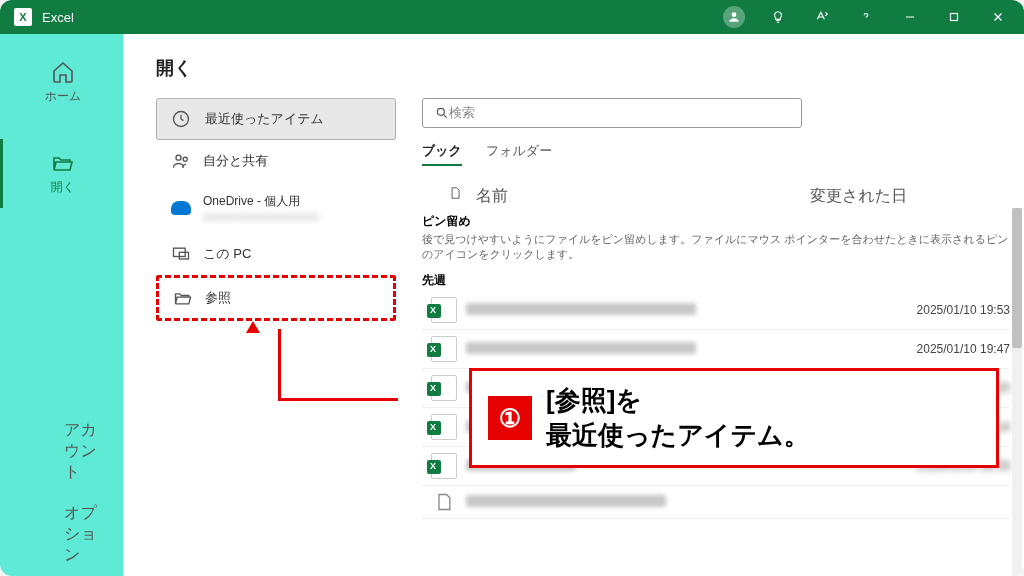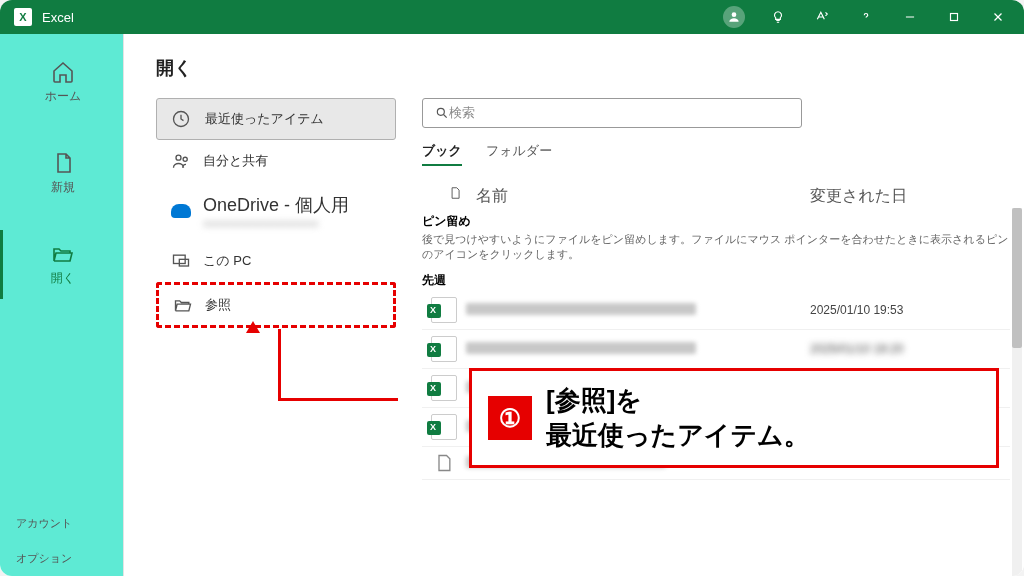--- a/index.html
+++ b/index.html
@@ -109,24 +109,25 @@
       color: #107c41;
     }
     .sidebar-item svg {
       width: 24px;
       height: 24px;
     }
     .sidebar-spacer {
       flex: 1;
     }
     .sidebar-bottom-item {
-      font-size: 11px;
+      font-size: 16px;
       color: #555;
       padding: 10px 16px;
       cursor: pointer;
+      margin-left: 48px;
     }
     .main-content {
       flex: 1;
       display: flex;
       flex-direction: column;
       padding: 22px 0 0 32px;
     }
     .page-title {
       font-size: 18px;
       font-weight: bold;
@@ -180,21 +181,21 @@
     }
     .location-item.browse-highlight {
       border: 3px dashed #e60000;
       background: transparent;
     }
     .onedrive-row .sub {
       display: flex;
       flex-direction: column;
     }
     .onedrive-row .main-label {
-      font-size: 18px;
+      font-size: 12px;
     }
     .onedrive-row .sub-label {
       font-size: 11px;
       color: #aaa;
       filter: blur(3px);
     }
     .results-col {
       flex: 1;
       padding: 0 14px 0 26px;
       position: relative;
@@ -270,20 +271,21 @@
       display: flex;
       justify-content: center;
     }
     .file-row .name-cell {
       flex: 1;
     }
     .file-row .date-cell {
       width: 200px;
       font-size: 12px;
       color: #444;
+      text-align: right;
     }
     .blurred-name {
       display: inline-block;
       height: 12px;
       background: #c8c8c8;
       border-radius: 2px;
       filter: blur(2px);
     }
     .blurred-date {
       color: #e60000;
@@ -453,26 +455,20 @@
   </div>
 
   <div class="content">
     <div class="left-sidebar">
       <div class="sidebar-item">
         <svg viewBox="0 0 24 24" fill="none" stroke="currentColor" stroke-width="1.6">
             <path d="M3 11l9-8 9 8v10a1 1 0 01-1 1h-5v-7h-6v7H4a1 1 0 01-1-1V11z"></path>
           </svg>
         <span>ホーム</span>
       </div>
-      <div class="sidebar-item">
-        <svg viewBox="0 0 24 24" fill="none" stroke="currentColor" stroke-width="1.6">
-            <path d="M7 3h8l4 4v14H7V3z M15 3v4h4"></path>
-          </svg>
-        <span>新規</span>
-      </div>
       <div class="sidebar-item active">
         <svg viewBox="0 0 24 24" fill="none" stroke="currentColor" stroke-width="1.6">
             <path d="M3 7h5l2 2h9v2H5l-2 8V7z M5 11h16l-2 8H3"></path>
           </svg>
         <span>開く</span>
       </div>
       <div class="sidebar-spacer"></div>
       <div class="sidebar-bottom-item">アカウント</div>
       <div class="sidebar-bottom-item">オプション</div>
     </div>
@@ -558,20 +554,27 @@
                 <div class="xls-icon"></div>
               </div>
             <div class="name-cell"><span class="blurred-name" style="width:230px"></span></div>
             <div class="date-cell">2025/01/10 19:53</div>
           </div>
           <div class="file-row">
             <div class="icon-cell">
                 <div class="xls-icon"></div>
               </div>
             <div class="name-cell"><span class="blurred-name" style="width:230px"></span></div>
+            <div class="date-cell">2025/01/10 19:47</div>
+          </div>
+          <div class="file-row">
+            <div class="icon-cell">
+                <div class="xls-icon"></div>
+              </div>
+            <div class="name-cell"><span class="blurred-name" style="width:230px"></span></div>
             <div class="date-cell blurred-date">2025/01/10 19:20</div>
           </div>
           <div class="file-row">
             <div class="icon-cell">
                 <div class="xls-icon"></div>
               </div>
             <div class="name-cell"><span class="blurred-name" style="width:230px"></span></div>
             <div class="date-cell blurred-date">2025/01/10 19:14</div>
           </div>
           <div class="file-row">

